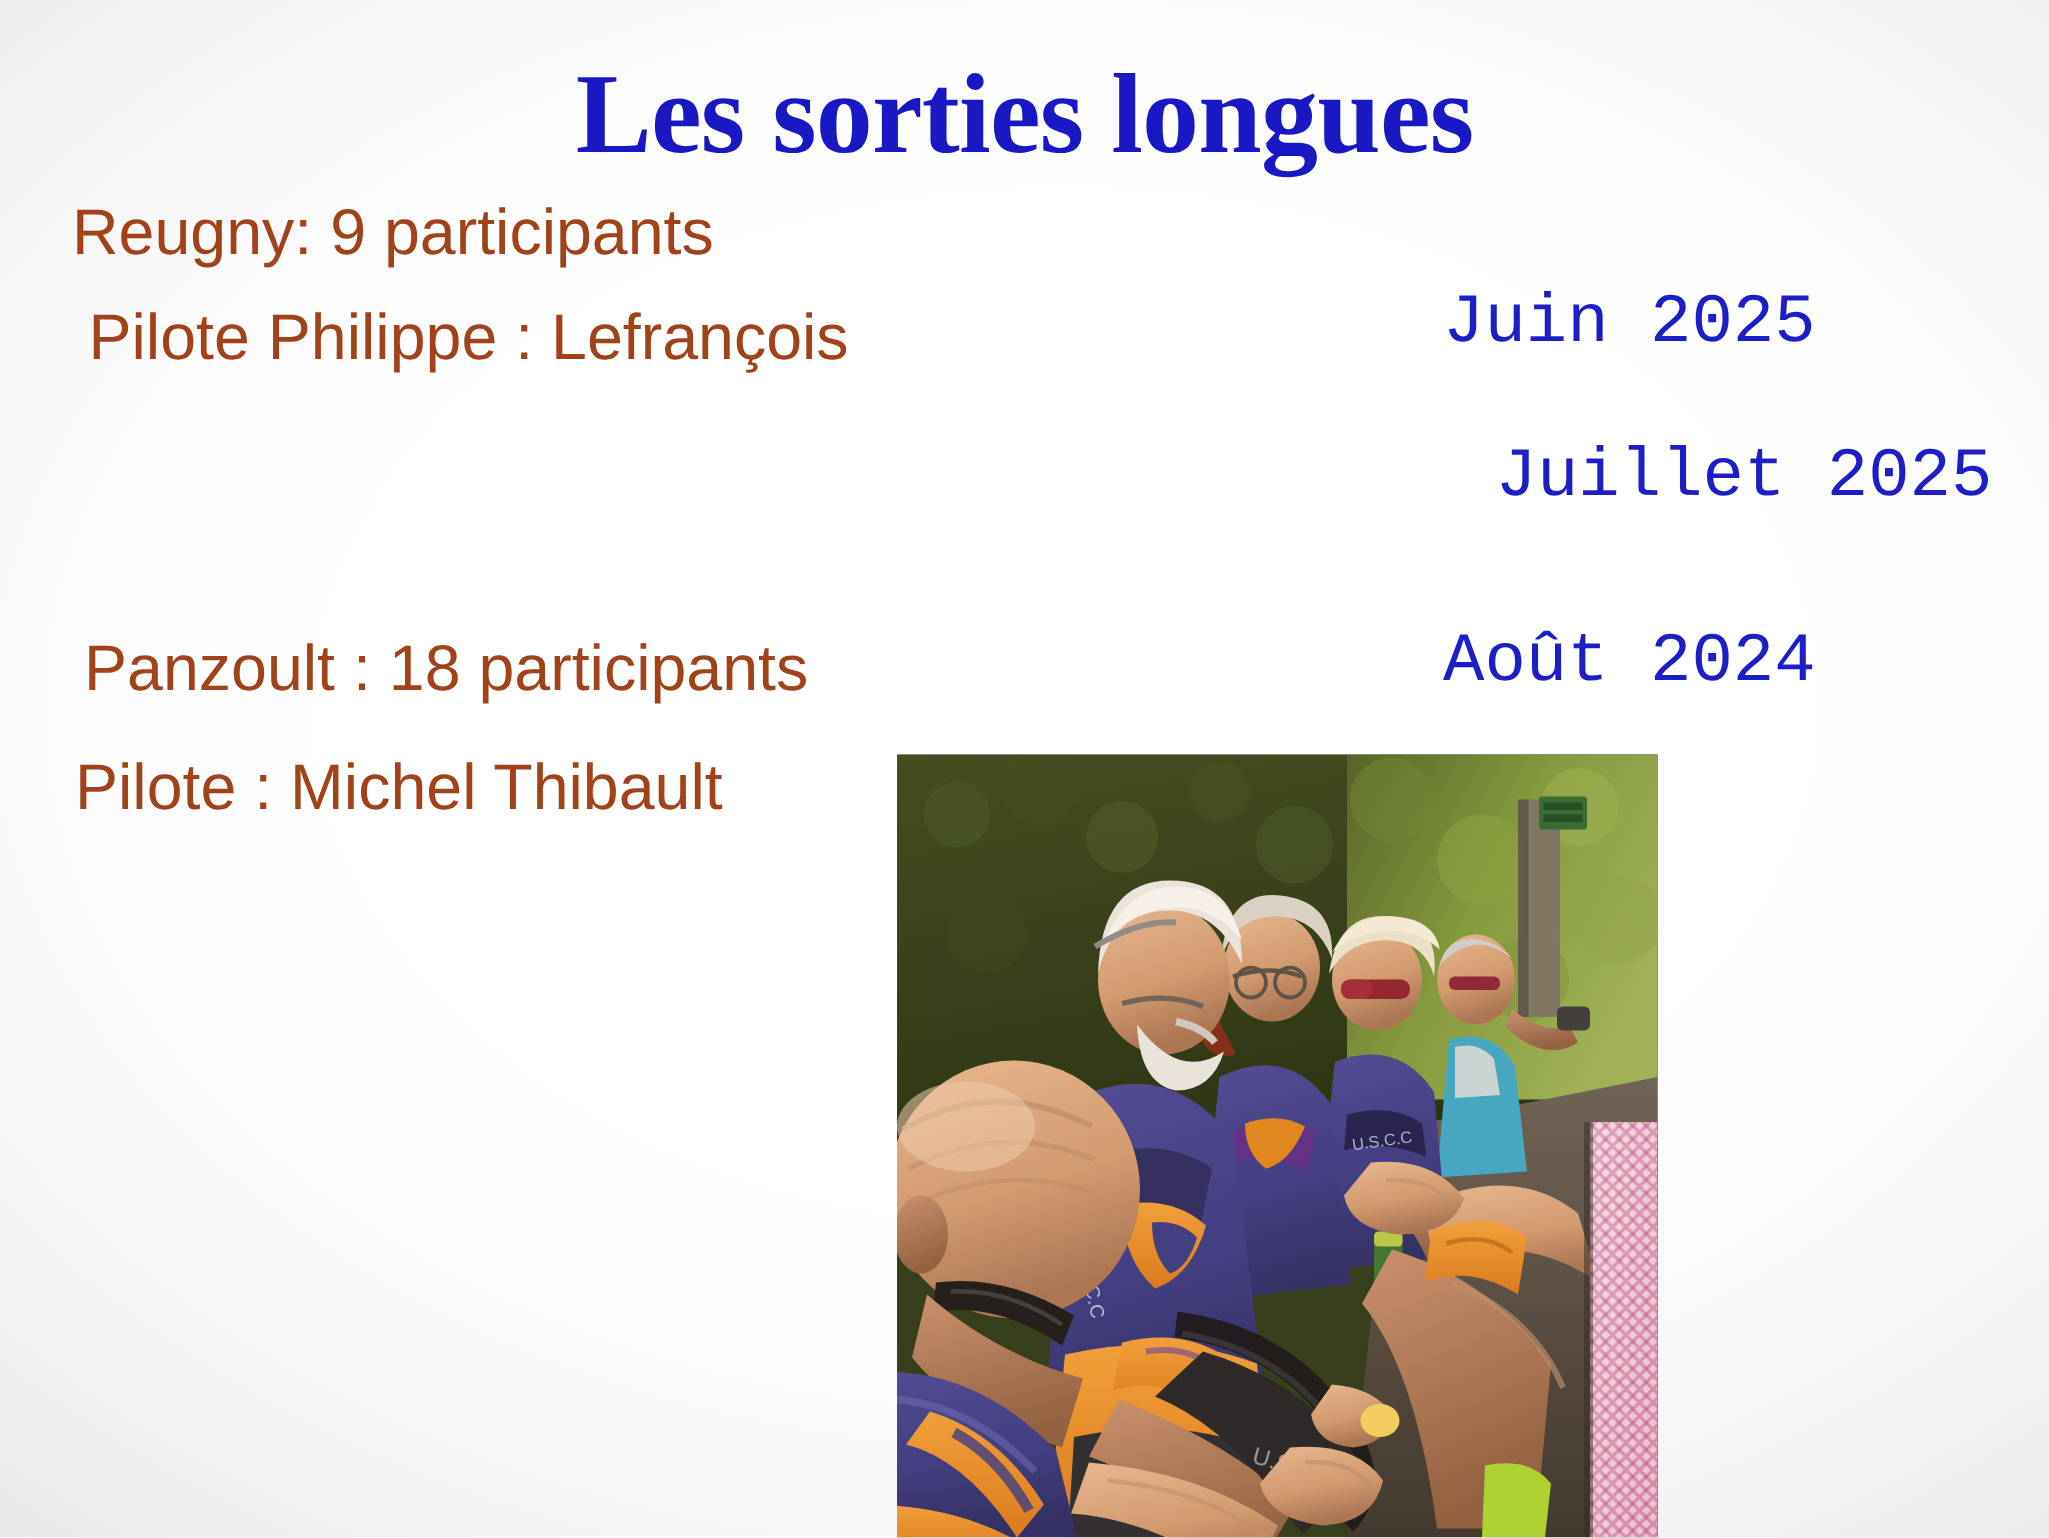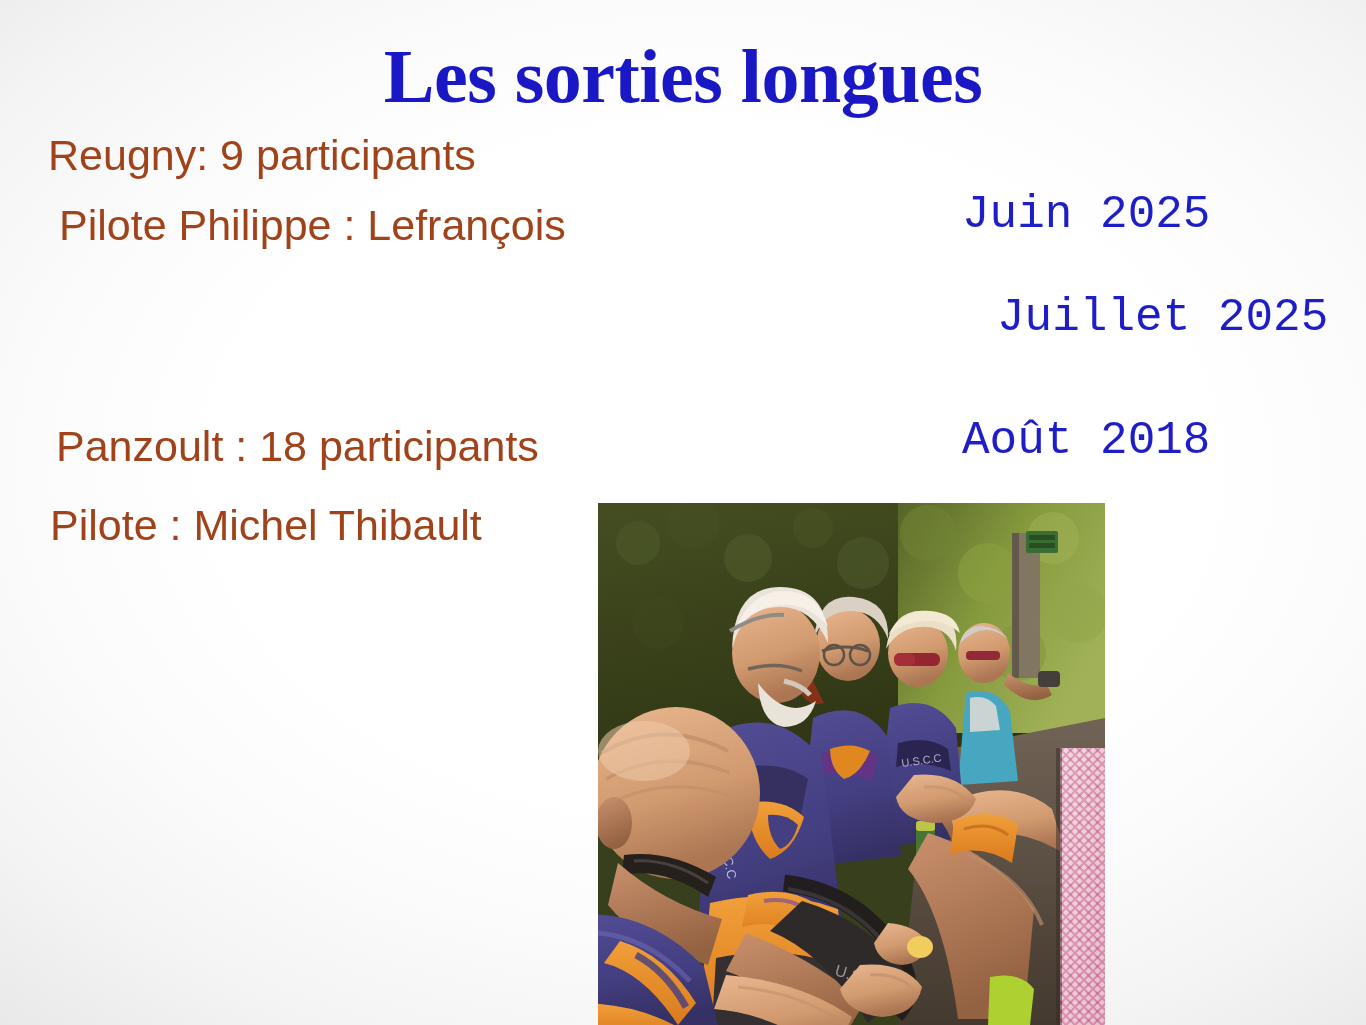--- a/index.html
+++ b/index.html
@@ -102,21 +102,21 @@
     <div class="brown-line grp0-l1">Pilote Philippe : Lefrançois</div>
 
 
     <div class="brown-line grp2-l0">Panzoult : 18 participants</div>
     <div class="brown-line grp2-l1">Pilote : Michel Thibault</div>
   </div>
 
   <div id="right-col">
     <div class="date-line date0">Juin 2025</div>
     <div class="date-line date1">Juillet 2025</div>
-    <div class="date-line date2">Août 2018</div>
+    <div class="date-line date2">Août 2024</div>
   </div>
 
   <div id="photo">
     <svg viewBox="0 0 507 522" preserveAspectRatio="none">
       <defs>
         <linearGradient id="hedgeG" x1="0" y1="0" x2="0.3" y2="1">
           <stop offset="0" stop-color="#3b4a20"></stop>
           <stop offset="0.55" stop-color="#2d3a18"></stop>
           <stop offset="1" stop-color="#222c12"></stop>
         </linearGradient>

